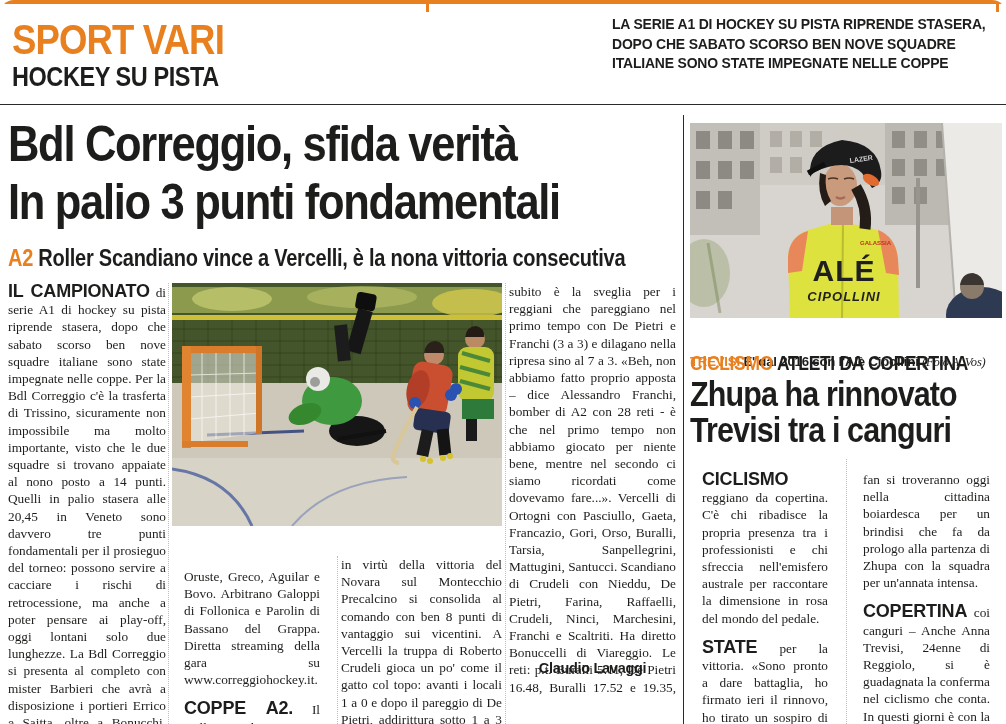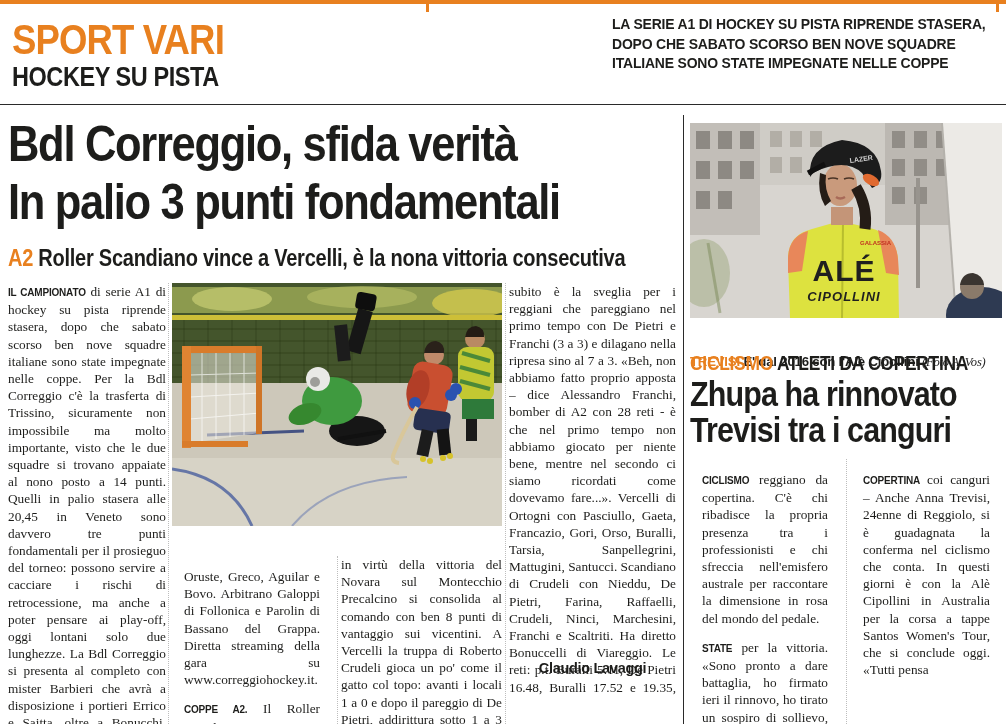--- a/index.html
+++ b/index.html
@@ -1,38 +1,38 @@
 <!DOCTYPE html>
 <html><head>
 <meta charset="utf-8">
 <style>
   html,body{margin:0;padding:0;background:#fff;}
   .page{position:relative;width:1006px;height:724px;background:#fff;overflow:hidden;
-        font-family:"Liberation Sans",sans-serif;color:#1d1d1b;}
+        font-family:"Liberation Sans",sans-serif;color:#1d1d1b;border-radius:14px;}
   .abs{position:absolute;}
   .cond{transform:scaleX(0.87);transform-origin:0 0;white-space:nowrap;}
   .cond90{transform:scaleX(0.90);transform-origin:0 0;}
   .toprule{left:0;top:8;width:1006px;height:4px;background:#e8801f;}
   .tick{width:3px;height:9px;background:#e8801f;top:3px;}
   .section-title{left:12px;top:16px;font-size:42px;font-weight:bold;color:#e8801f;letter-spacing:-1px;}
   .section-sub{left:12px;top:62px;font-size:27px;font-weight:bold;letter-spacing:-0.5px;}
   .teaser{left:612px;top:14px;width:444px;font-size:15.5px;font-weight:bold;line-height:19.5px;letter-spacing:-0.2px;}
   .hrule{left:0;top:104px;width:1006px;height:1px;background:#2a2a2a;}
   .vdivider{left:683px;top:115px;width:1px;height:609px;background:#2a2a2a;}
   .colrule{width:0;border-left:1px dotted #bdbdbd;}
   .headline{font-size:50px;font-weight:bold;letter-spacing:-1.5px;line-height:56px;}
   .hl1{left:8px;top:116px;}
   .hl2{left:8px;top:174px;}
   .subhead{left:8px;top:245px;font-size:23px;font-weight:bold;letter-spacing:-0.3px;}
   .tag{color:#e8801f;}
   .bodycol{font-family:"Liberation Serif",serif;font-size:13.3px;line-height:17.2px;
            text-align:justify;overflow:hidden;}
   .bodycol p{margin:12px;}
   .bodycol p + p{margin-top:11px;}
-  .lead{font-family:"Liberation Sans",sans-serif;font-weight:bold;font-size:10px;letter-spacing:-0.2px;}
+  .lead{font-family:"Liberation Sans",sans-serif;font-weight:bold;font-size:18px;letter-spacing:-0.2px;}
   .c1{left:8px;top:283px;width:158px;height:441px;}
   .c2{left:172px;top:556px;width:160px;height:168px;}
   .c3{left:341px;top:556px;width:161px;height:168px;}
   .c4{left:509px;top:283px;width:167px;height:414px;}
   .byline{left:509px;top:660px;width:167px;text-align:center;font-weight:bold;font-size:14.5px;letter-spacing:-0.3px;}
   .photo{overflow:hidden;background:#ccc;}
   .photo svg{display:block;}
   .ph-hockey{left:172px;top:283px;width:330px;height:243px;}
   .ph-cyclist{left:690px;top:123px;width:312px;height:195px;}
   .caption{font-size:13.2px;font-weight:bold;letter-spacing:-0.2px;}
@@ -250,16 +250,17 @@
     <span class="tag">CICLISMO</span> <span>ATLETI DA COPERTINA</span>
   </div>
   <div class="abs sheadline cond shl1">Zhupa ha rinnovato</div>
   <div class="abs sheadline cond shl2">Trevisi tra i canguri</div>
 
   <div class="abs bodycol cA">
     <p><span class="lead">CICLISMO</span><span> reggiano da copertina. C'è chi ribadisce la propria presenza tra i professionisti e chi sfreccia nell'emisfero australe per raccontare la dimensione in rosa del mondo del pedale.</span></p>
     <p><span class="lead">STATE</span><span> per la vittoria. «Sono pronto a dare battaglia, ho firmato ieri il rinnovo, ho tirato un sospiro di sollievo, una bella soddisfazione anche per i miei tifosi, che mi vedranno alle classiche del Nord e al Gi</span></p>
   </div>
   <div class="abs bodycol cB">
+    <p><span>fan si troveranno oggi nella cittadina boiardesca per un brindisi che fa da prologo alla partenza di Zhupa con la squadra per un'annata intensa.</span></p>
     <p><span class="lead">COPERTINA</span><span> coi canguri – Anche Anna Trevisi, 24enne di Reggiolo, si è guadagnata la conferma nel ciclismo che conta. In questi giorni è con la Alè Cipollini in Australia per la corsa a tappe Santos Women's Tour, che si conclude oggi. «Tutti pensa</span></p>
   </div>
 
 </div>
 
 </body></html>

